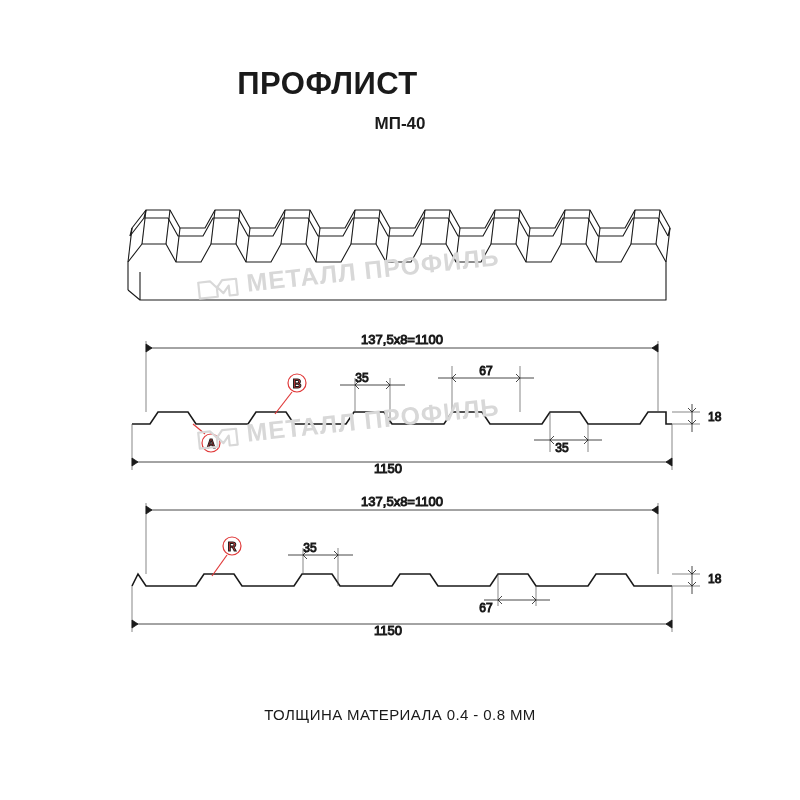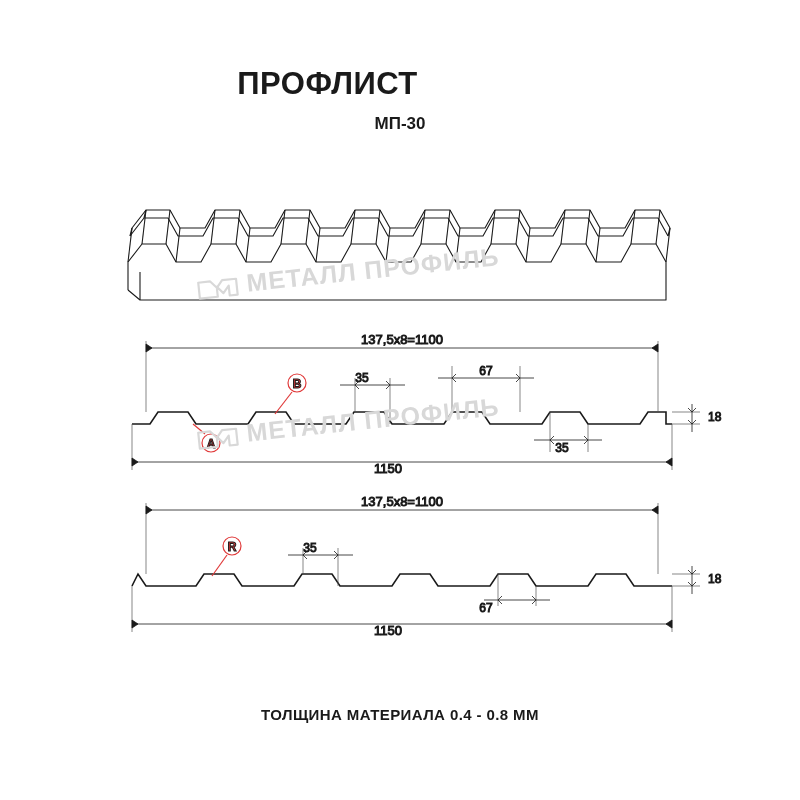--- a/index.html
+++ b/index.html
@@ -38,21 +38,21 @@
     font-size: 17px;
     font-weight: bold;
   }
   .footer-note {
     position: absolute;
     top: 706px;
     left: 0;
     width: 800px;
     text-align: center;
     font-size: 15px;
-    font-weight: bold;
+    font-weight: normal;
     letter-spacing: 0.4px;
   }
   svg text {
     font-family: "Liberation Sans", sans-serif;
   }
   .dim-txt {
     font-size: 12px;
     fill: #1a1a1a;
   }
   .dim-txt-big {
@@ -74,21 +74,21 @@
     user-select: none;
   }
   .wm svg { vertical-align: middle; margin-right: 6px; }
   .wm1 { top: 258px; left: 196px; transform: rotate(-6deg); }
   .wm2 { top: 408px; left: 196px; transform: rotate(-6deg); }
 </style>
 </head>
 <body>
 
 <div class="title-main">ПРОФЛИСТ</div>
-<div class="title-sub">МП-30</div>
+<div class="title-sub">МП-40</div>
 
 <svg id="sheet" width="800" height="800" viewBox="0 0 800 800">
 
   <g fill="none" stroke="#1a1a1a" stroke-width="1.1" stroke-linejoin="round">
 
     <path d="M132 228 L146 210 L170 210 L180 228 L205 228 L215 210 L240 210 L250 228 L275 228
              L285 210 L310 210 L320 228 L345 228 L355 210 L380 210 L390 228 L415 228
              L425 210 L450 210 L460 228 L485 228 L495 210 L520 210 L530 228 L555 228
              L565 210 L590 210 L600 228 L625 228 L635 210 L660 210 L670 228"></path>
 

